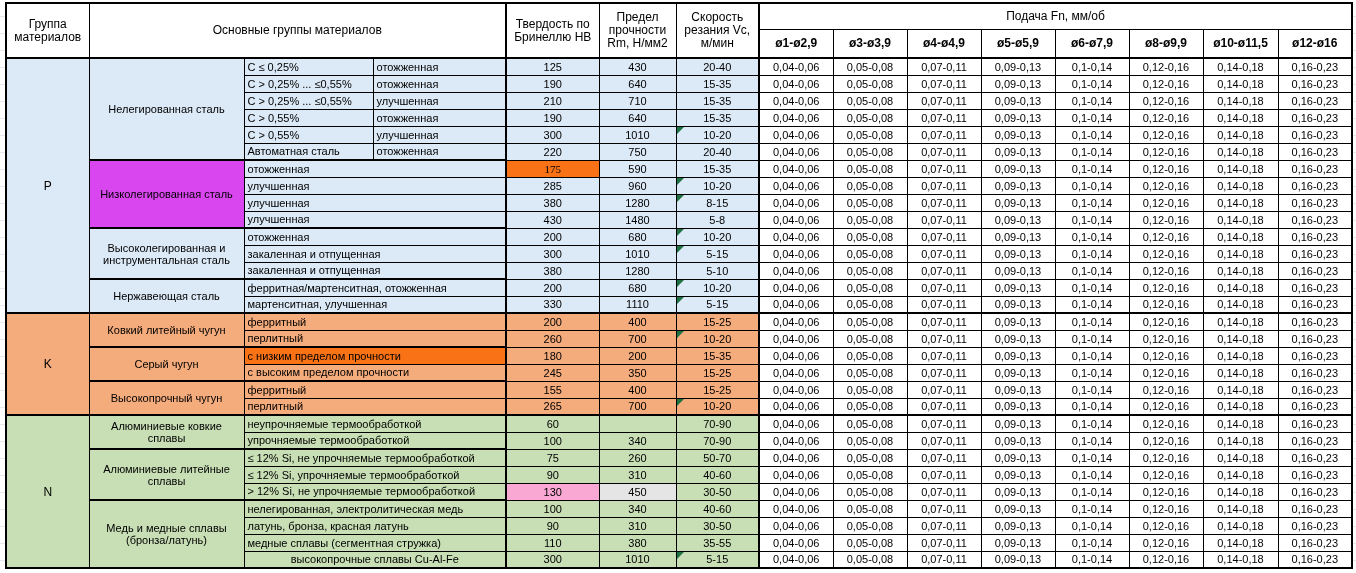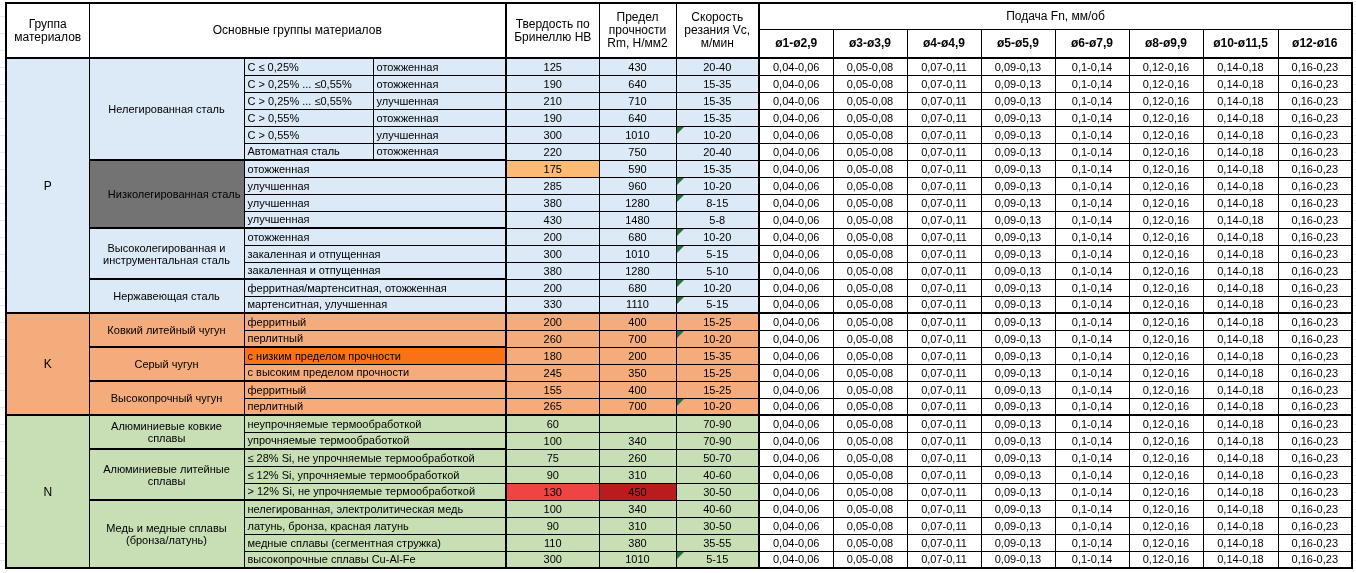--- a/index.html
+++ b/index.html
@@ -169,23 +169,23 @@
           <td class="num feed b-l2">0,04-0,06</td>
           <td class="num feed">0,05-0,08</td>
           <td class="num feed">0,07-0,11</td>
           <td class="num feed">0,09-0,13</td>
           <td class="num feed">0,1-0,14</td>
           <td class="num feed">0,12-0,16</td>
           <td class="num feed">0,14-0,18</td>
           <td class="num feed">0,16-0,23</td>
         </tr>
         <tr>
-          <td class="subgroup sg-top" rowspan="4" style="background: #737373; text-align: right;">Низколегированная сталь</td>
+          <td class="subgroup sg-top" rowspan="4" style="background: #d946ef;">Низколегированная сталь</td>
           <td class="cond sg-top" colspan="2" style="background: rgb(220, 233, 246);">отожженная</td>
-          <td class="num b-l2" style="background: #fdba74;">175</td>
+          <td class="num b-l2" style="background: #f97316; font-family: Liberation Serif, serif;">175</td>
           <td class="num" style="background: rgb(220, 233, 246);">590</td>
           <td class="num vc" style="background: rgb(220, 233, 246);">15-35</td>
           <td class="num feed b-l2">0,04-0,06</td>
           <td class="num feed">0,05-0,08</td>
           <td class="num feed">0,07-0,11</td>
           <td class="num feed">0,09-0,13</td>
           <td class="num feed">0,1-0,14</td>
           <td class="num feed">0,12-0,16</td>
           <td class="num feed">0,14-0,18</td>
           <td class="num feed">0,16-0,23</td>
@@ -417,21 +417,21 @@
           <td class="num feed">0,05-0,08</td>
           <td class="num feed">0,07-0,11</td>
           <td class="num feed">0,09-0,13</td>
           <td class="num feed">0,1-0,14</td>
           <td class="num feed">0,12-0,16</td>
           <td class="num feed">0,14-0,18</td>
           <td class="num feed">0,16-0,23</td>
         </tr>
         <tr>
           <td class="subgroup sg-top" rowspan="3" style="background: rgb(200, 223, 181);">Алюминиевые литейные сплавы</td>
-          <td class="cond sg-top" colspan="2" style="background: rgb(200, 223, 181);">≤ 28% Si, не упрочняемые термообработкой</td>
+          <td class="cond sg-top" colspan="2" style="background: rgb(200, 223, 181);">≤ 12% Si, не упрочняемые термообработкой</td>
           <td class="num b-l2" style="background: rgb(200, 223, 181);">75</td>
           <td class="num" style="background: rgb(200, 223, 181);">260</td>
           <td class="num vc" style="background: rgb(200, 223, 181);">50-70</td>
           <td class="num feed b-l2">0,04-0,06</td>
           <td class="num feed">0,05-0,08</td>
           <td class="num feed">0,07-0,11</td>
           <td class="num feed">0,09-0,13</td>
           <td class="num feed">0,1-0,14</td>
           <td class="num feed">0,12-0,16</td>
           <td class="num feed">0,14-0,18</td>
@@ -446,22 +446,22 @@
           <td class="num feed">0,05-0,08</td>
           <td class="num feed">0,07-0,11</td>
           <td class="num feed">0,09-0,13</td>
           <td class="num feed">0,1-0,14</td>
           <td class="num feed">0,12-0,16</td>
           <td class="num feed">0,14-0,18</td>
           <td class="num feed">0,16-0,23</td>
         </tr>
         <tr>
           <td class="cond" colspan="2" style="background: rgb(200, 223, 181);">&gt; 12% Si, не упрочняемые термообработкой</td>
-          <td class="num b-l2" style="background: #ef4444;">130</td>
-          <td class="num" style="background: #b91c1c; margin-top: 38px;">450</td>
+          <td class="num b-l2" style="background: #f9a8d4;">130</td>
+          <td class="num" style="background: #e5e5e5; margin-top: 38px;">450</td>
           <td class="num vc" style="background: rgb(200, 223, 181);">30-50</td>
           <td class="num feed b-l2">0,04-0,06</td>
           <td class="num feed">0,05-0,08</td>
           <td class="num feed">0,07-0,11</td>
           <td class="num feed">0,09-0,13</td>
           <td class="num feed">0,1-0,14</td>
           <td class="num feed">0,12-0,16</td>
           <td class="num feed">0,14-0,18</td>
           <td class="num feed">0,16-0,23</td>
         </tr>
@@ -502,21 +502,21 @@
           <td class="num feed b-l2">0,04-0,06</td>
           <td class="num feed">0,05-0,08</td>
           <td class="num feed">0,07-0,11</td>
           <td class="num feed">0,09-0,13</td>
           <td class="num feed">0,1-0,14</td>
           <td class="num feed">0,12-0,16</td>
           <td class="num feed">0,14-0,18</td>
           <td class="num feed">0,16-0,23</td>
         </tr>
         <tr>
-          <td class="cond" colspan="2" style="background: rgb(200, 223, 181);">высокопрочные сплавы Cu-Al-Fe</td>
+          <td class="cond" colspan="2" style="background: rgb(200, 223, 181); text-align: center;">высокопрочные сплавы Cu-Al-Fe</td>
           <td class="num b-l2" style="background: rgb(200, 223, 181);">300</td>
           <td class="num" style="background: rgb(200, 223, 181);">1010</td>
           <td class="num vc" style="background: rgb(200, 223, 181);">5-15<span class="note-marker"></span></td>
           <td class="num feed b-l2">0,04-0,06</td>
           <td class="num feed">0,05-0,08</td>
           <td class="num feed">0,07-0,11</td>
           <td class="num feed">0,09-0,13</td>
           <td class="num feed">0,1-0,14</td>
           <td class="num feed">0,12-0,16</td>
           <td class="num feed">0,14-0,18</td>

